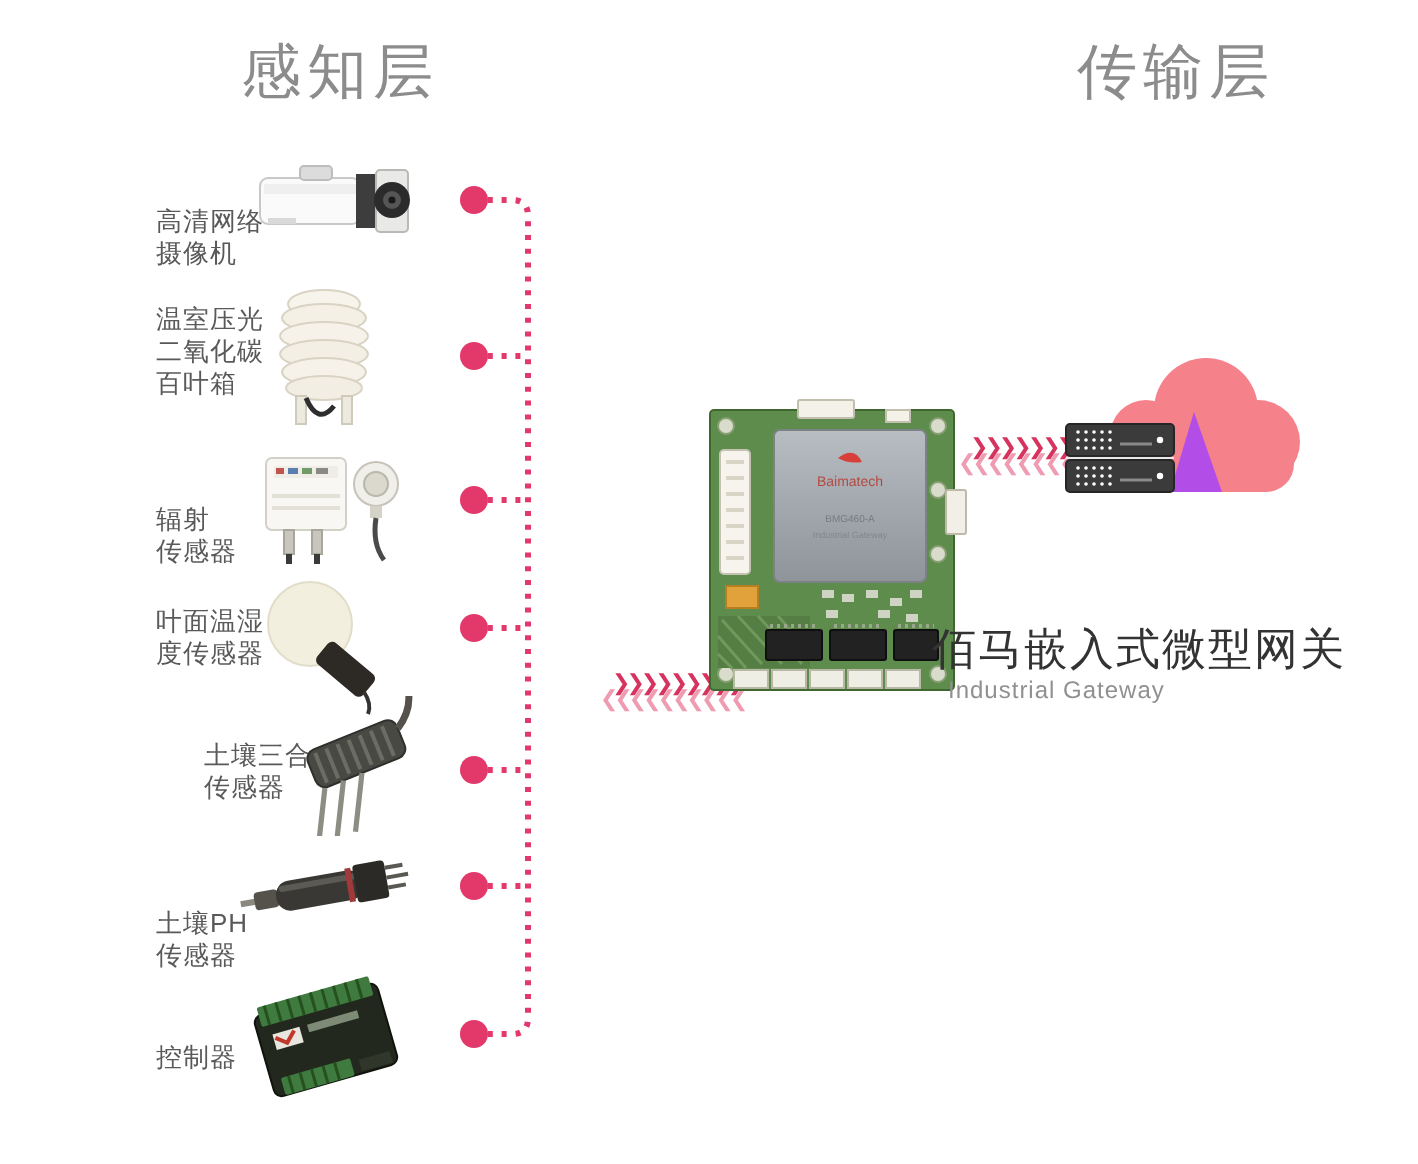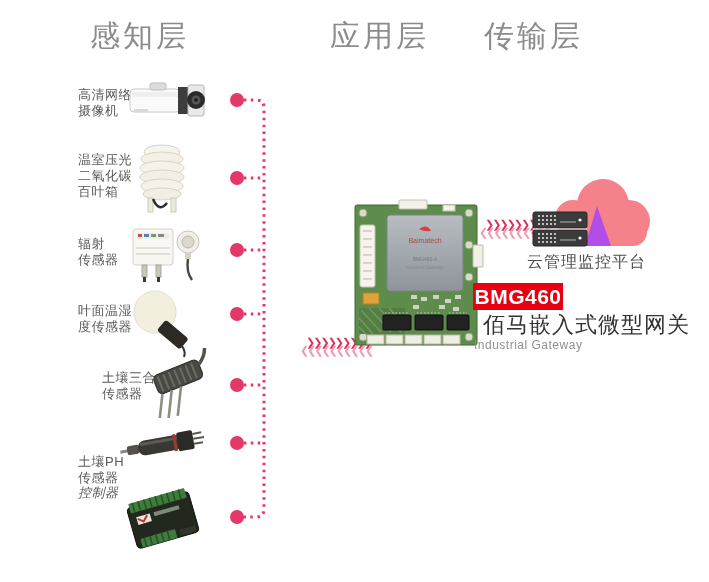--- a/index.html
+++ b/index.html
@@ -1,33 +1,33 @@
 <!DOCTYPE html>
 <html><head>
 <meta charset="utf-8">
 <style>
   html,body{margin:0;padding:0;background:#fff;}
   .stage{
     position:relative;width:709px;height:582px;background:#ffffff;overflow:hidden;
     font-family:"Liberation Sans","DejaVu Sans",sans-serif;
   }
   .layer-header{
-    position:absolute;top:16px;width:160px;text-align:left;
+    position:absolute;top:16px;width:160px;text-align:center;
     font-size:30px;color:#8c8c8c;letter-spacing:3px;font-weight:400;
   }
   .hdr-perception{left:90px;}
   .hdr-application{left:330px;}
-  .hdr-transmission{left:484px;}
+  .hdr-transmission{left:508px;}
 
   .sensor-label{
     position:absolute;left:78px;font-size:13px;line-height:16px;color:#595959;
     white-space:pre-line;letter-spacing:0.5px;
   }
-  .lbl-1{top:87px;} .lbl-2{top:152px;} .lbl-3{top:236px;} .lbl-4{top:303px;}
-  .lbl-5{top:370px;margin-left:24px;} .lbl-6{top:438px;margin-top:16px;} .lbl-7{top:485px;font-style:italic;}
+  .lbl-1{top:103px;} .lbl-2{top:152px;} .lbl-3{top:252px;} .lbl-4{top:303px;}
+  .lbl-5{top:370px;margin-left:24px;} .lbl-6{top:438px;margin-top:16px;} .lbl-7{top:521px;}
 
   .sensor-img{position:absolute;}
   .img-1{left:126px;top:76px;}
   .img-2{left:131px;top:141px;}
   .img-3{left:126px;top:224px;}
   .img-4{left:130px;top:290px;}
   .img-5{left:122px;top:348px;}
   .img-6{left:116px;top:424px;}
   .img-7{left:122px;top:482px;}
 
@@ -40,40 +40,39 @@
   .chev-left{color:#ef9cb2;display:block;}
 
   .board{position:absolute;left:349px;top:193px;}
 
   .gw-badge{
     position:absolute;left:473px;top:283px;width:90px;height:27px;
     background:#e60012;color:#ffffff;font-size:21px;font-weight:bold;
     display:flex;align-items:center;justify-content:center;letter-spacing:0.5px;
   }
   .gw-name{
-    position:absolute;left:483px;top:310px;font-size:22px;color:#333333;
+    position:absolute;left:466px;top:310px;font-size:22px;color:#333333;
     letter-spacing:1px;font-weight:500;white-space:nowrap;
   }
   .gw-sub{
     position:absolute;left:474px;top:338px;font-size:12px;color:#909090;letter-spacing:0.5px;
   }
 
   .cloud-wrap{position:absolute;left:515px;top:172px;}
   .cloud-label{
     position:absolute;left:524px;top:252px;width:125px;text-align:center;
     font-size:16px;color:#4d4d4d;letter-spacing:1px;white-space:nowrap;
   }
 </style>
 </head>
 <body>
 
 <div class="stage">
 
   <div class="layer-header hdr-perception">感知层</div>
-  <div class="layer-header hdr-application">应用层</div>
   <div class="layer-header hdr-transmission">传输层</div>
 
   <div class="sensor-label lbl-1">高清网络
 摄像机</div>
   <div class="sensor-label lbl-2">温室压光
 二氧化碳
 百叶箱</div>
   <div class="sensor-label lbl-3">辐射
 传感器</div>
   <div class="sensor-label lbl-4">叶面温湿
@@ -265,21 +264,20 @@
       <g fill="#efeee4" stroke="#b9b7a6">
         <rect x="18" y="142" width="17" height="9"></rect>
         <rect x="37" y="142" width="17" height="9"></rect>
         <rect x="56" y="142" width="17" height="9"></rect>
         <rect x="75" y="142" width="17" height="9"></rect>
         <rect x="94" y="142" width="17" height="9"></rect>
       </g>
     </svg>
   </span>
 
-  <div class="gw-badge">BMG460</div>
   <div class="gw-name">佰马嵌入式微型网关</div>
   <div class="gw-sub">Industrial Gateway</div>
 
   <span class="cloud-wrap">
     <svg width="150" height="106" viewBox="0 0 150 106">
       <g fill="#f5818b">
         <circle cx="88" cy="33" r="26"></circle>
         <circle cx="58" cy="46" r="18"></circle>
         <circle cx="114" cy="49" r="21"></circle>
         <rect x="46" y="44" width="86" height="30" rx="14"></rect>
@@ -320,15 +318,14 @@
             <circle cx="36" cy="70" r="0.9"></circle>
             <circle cx="40" cy="70" r="0.9"></circle>
           <circle cx="65" cy="48" r="1.6"></circle>
             <circle cx="65" cy="66" r="1.6"></circle>
         </g>
         <path d="M45 50 h16 M45 68 h16" stroke="#8a8a8a" stroke-width="1.5"></path>
         <path d="M18 57 h54" stroke="#e8e8e8" stroke-width="1"></path>
       </g>
     </svg>
   </span>
-  <div class="cloud-label">云管理监控平台</div>
 
 </div>
 
 </body></html>

